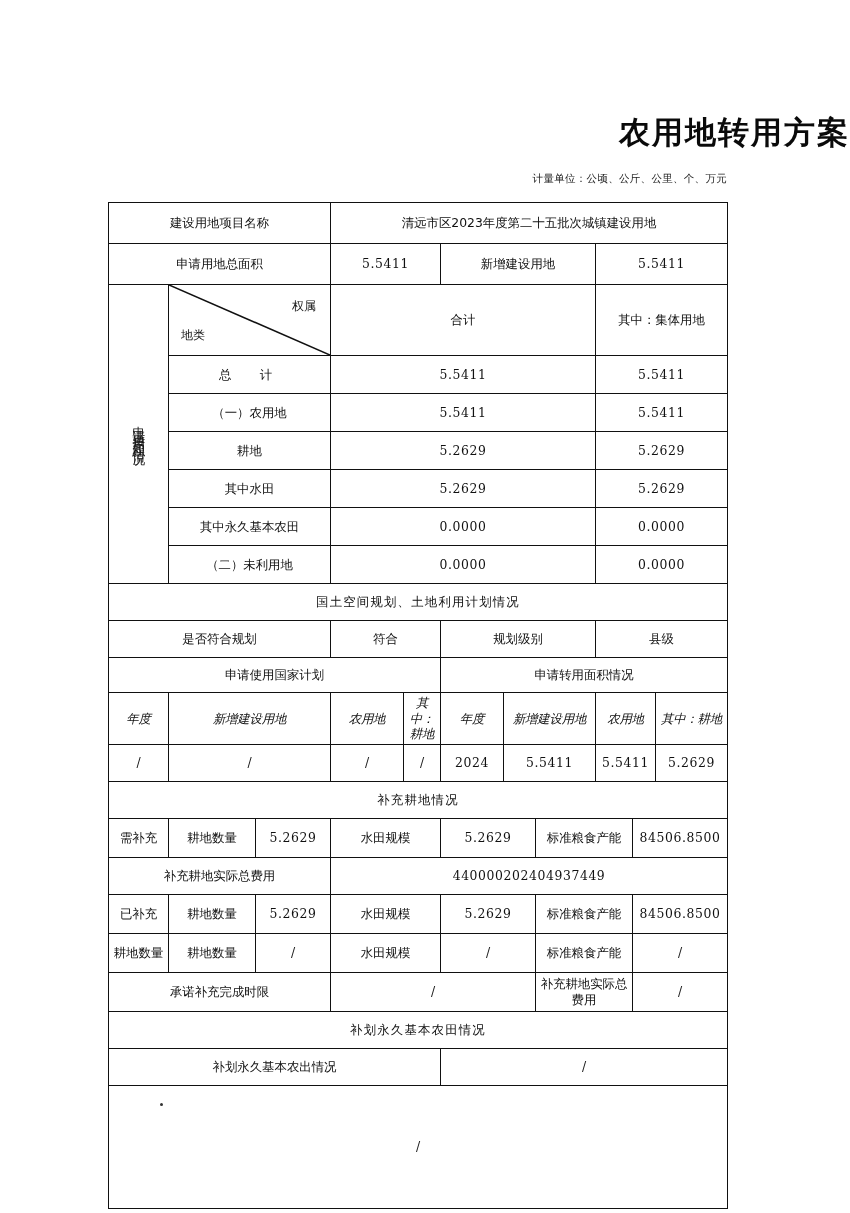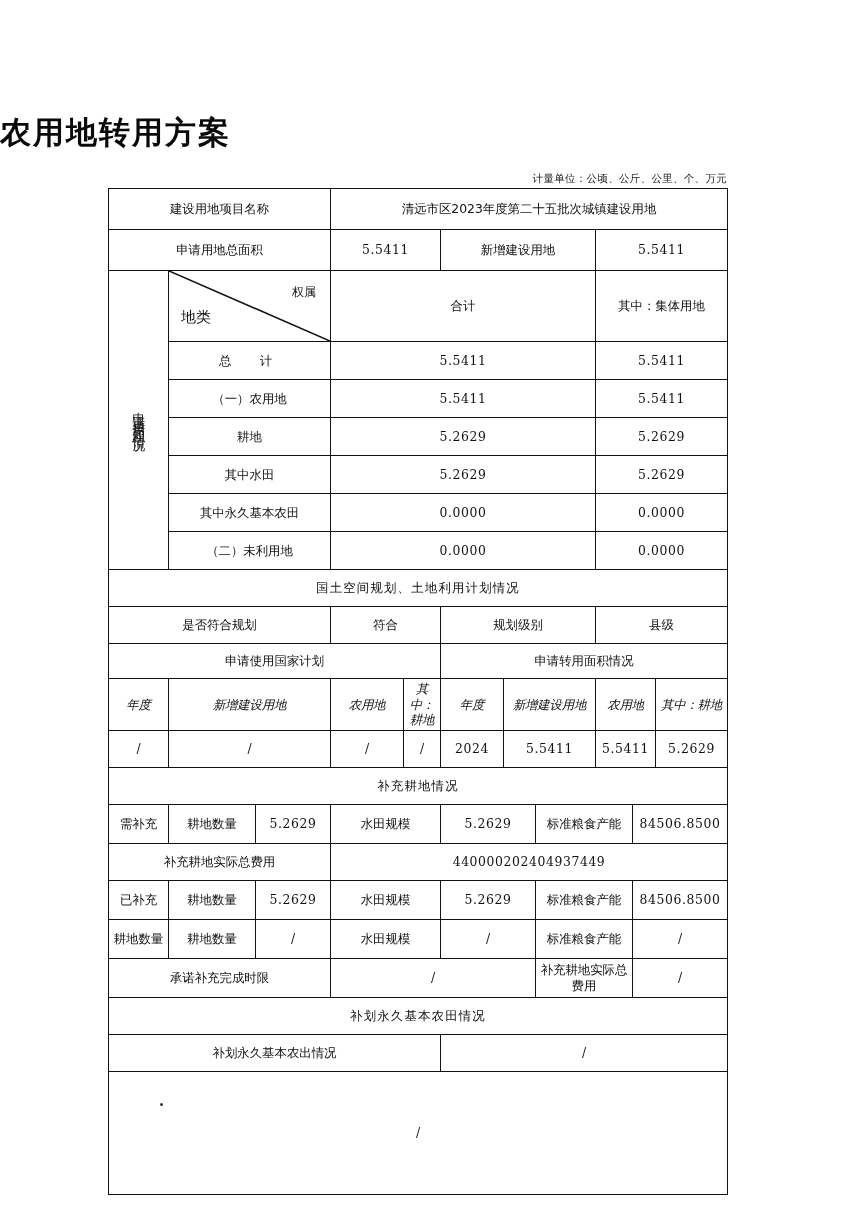--- a/index.html
+++ b/index.html
@@ -22,21 +22,21 @@
     width: 850px;
     height: 1213px;
   }
 
   
   .doc-title {
     position: absolute;
     left: 0;
     top: 112px;
     width: 850px;
-    text-align: left;
+    text-align: right;
     font-size: 31px;
     font-weight: bold;
     letter-spacing: 2px;
     font-family: "DejaVu Serif", "Liberation Serif", serif;
     color: #0a0a0a;
   }
 
   .unit-note {
     position: absolute;
     right: 123px;
@@ -44,21 +44,21 @@
     font-size: 10.5px;
     font-weight: normal;
     letter-spacing: 0.3px;
     color: #1a1a1a;
   }
 
   
   .form-table {
     position: absolute;
     left: 108px;
-    top: 188px;
+    top: 202px;
     width: 619px;
     border-collapse: collapse;
     table-layout: fixed;
   }
   .form-table td {
     border: 1.3px solid #111111;
     font-size: 12.4px;
     text-align: center;
     vertical-align: middle;
     padding: 2px 3px;
@@ -114,22 +114,21 @@
     position: absolute;
     left: 0; top: 0;
     width: 100%;
     height: 100%;
     display: block;
   }
   .diag .d-left {
     position: absolute;
     left: 12px;
     bottom: 12px;
-    font-size: 15px;
-    font-family: Liberation Mono, monospace;
+    font-size: 12px;
   }
   .diag .d-right {
     position: absolute;
     right: 14px;
     top: 14px;
     font-size: 12px;
   }
 
   .spaced {
     letter-spacing: 8px;

